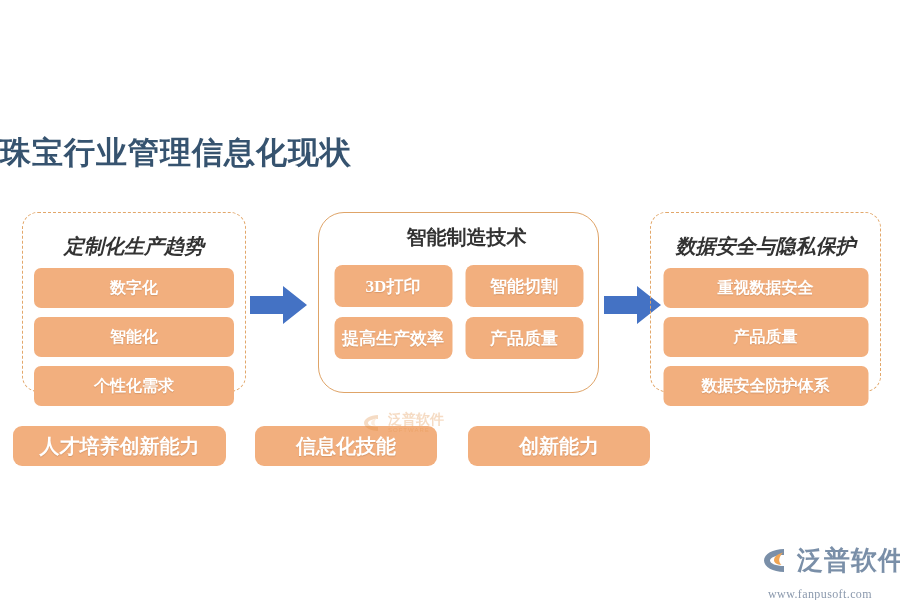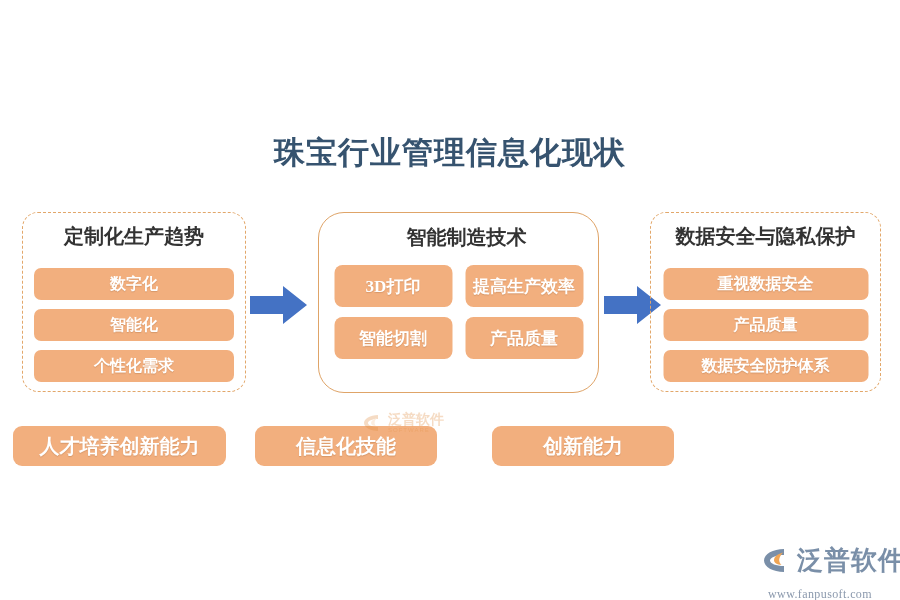--- a/index.html
+++ b/index.html
@@ -19,21 +19,21 @@
     height: 600px;
     background: #ffffff;
   }
 
   
   .page-title {
     position: absolute;
     left: 0;
     top: 132px;
     width: 900px;
-    text-align: center;
+    text-align: left;
     font-size: 31px;
     font-weight: bold;
     letter-spacing: 1px;
     color: #36536f;
     font-family: "Liberation Serif", "DejaVu Serif", serif;
     white-space: nowrap;
   }
 
   
   .panel {
@@ -71,35 +71,35 @@
     font-family: "Liberation Serif", "DejaVu Serif", serif;
     white-space: nowrap;
     text-shadow: 0 1px 1px rgba(120, 70, 30, 0.22);
   }
 
   .panel-left  { left: 22px;  top: 212px; width: 224px; height: 180px; }
   .panel-mid   { left: 318px; top: 212px; width: 281px; height: 181px; padding-left: 16px; }
   .panel-right { left: 650px; top: 212px; width: 231px; height: 180px; }
 
   .panel-left .panel-title,
-  .panel-right .panel-title { margin-top: 12px; }
+  .panel-right .panel-title { margin-top: 22px; font-style: italic; }
   .panel-mid .panel-title   { margin-top: 13px; }
 
   .stack {
     position: absolute;
     left: 50%;
     transform: translateX(-50%);
     display: flex;
     flex-direction: column;
     gap: 9px;
   }
   .panel-left .stack  { top: 55px; width: 200px; }
   .panel-right .stack { top: 55px; width: 205px; }
   .panel-left .stack .pill,
-  .panel-right .stack .pill { height: 32px; font-size: 16px; }
+  .panel-right .stack .pill { height: 40px; font-size: 16px; }
 
   .grid2 {
     position: absolute;
     left: 50%;
     transform: translateX(-50%);
     top: 52px;
     width: 249px;
     display: grid;
     grid-template-columns: 118px 118px;
     grid-template-rows: 42px 42px;
@@ -119,21 +119,21 @@
 
   
   .bottom-pill {
     position: absolute;
     height: 40px;
     border-radius: 9px;
     font-size: 20px;
   }
   .bp1 { left: 13px;  top: 426px; width: 213px; }
   .bp2 { left: 255px; top: 426px; width: 182px; }
-  .bp3 { left: 492px; top: 426px; width: 182px; }
+  .bp3 { left: 468px; top: 426px; width: 182px; }
   .bp4 { left: 688px; top: 426px; width: 178px; }
 
   
   .watermark {
     position: absolute;
     left: 362px;
     top: 408px;
     width: 120px;
     height: 30px;
     opacity: 0.30;
@@ -212,22 +212,22 @@
   <div class="arrow arrow-1">
     <svg width="58" height="40" viewBox="0 0 58 40" xmlns="http://www.w3.org/2000/svg">
       <polygon points="0,11 33,11 33,1 57,20 33,39 33,29 0,29" fill="#4472c4"></polygon>
     </svg>
   </div>
 
   <div class="panel panel-solid panel-mid">
     <div class="panel-title">智能制造技术</div>
     <div class="grid2">
       <div class="pill">3D打印</div>
+      <div class="pill">智能切割</div>
       <div class="pill">提高生产效率</div>
-      <div class="pill">智能切割</div>
       <div class="pill">产品质量</div>
     </div>
   </div>
 
   <div class="arrow arrow-2">
     <svg width="58" height="40" viewBox="0 0 58 40" xmlns="http://www.w3.org/2000/svg">
       <polygon points="0,11 33,11 33,1 57,20 33,39 33,29 0,29" fill="#4472c4"></polygon>
     </svg>
   </div>
 

